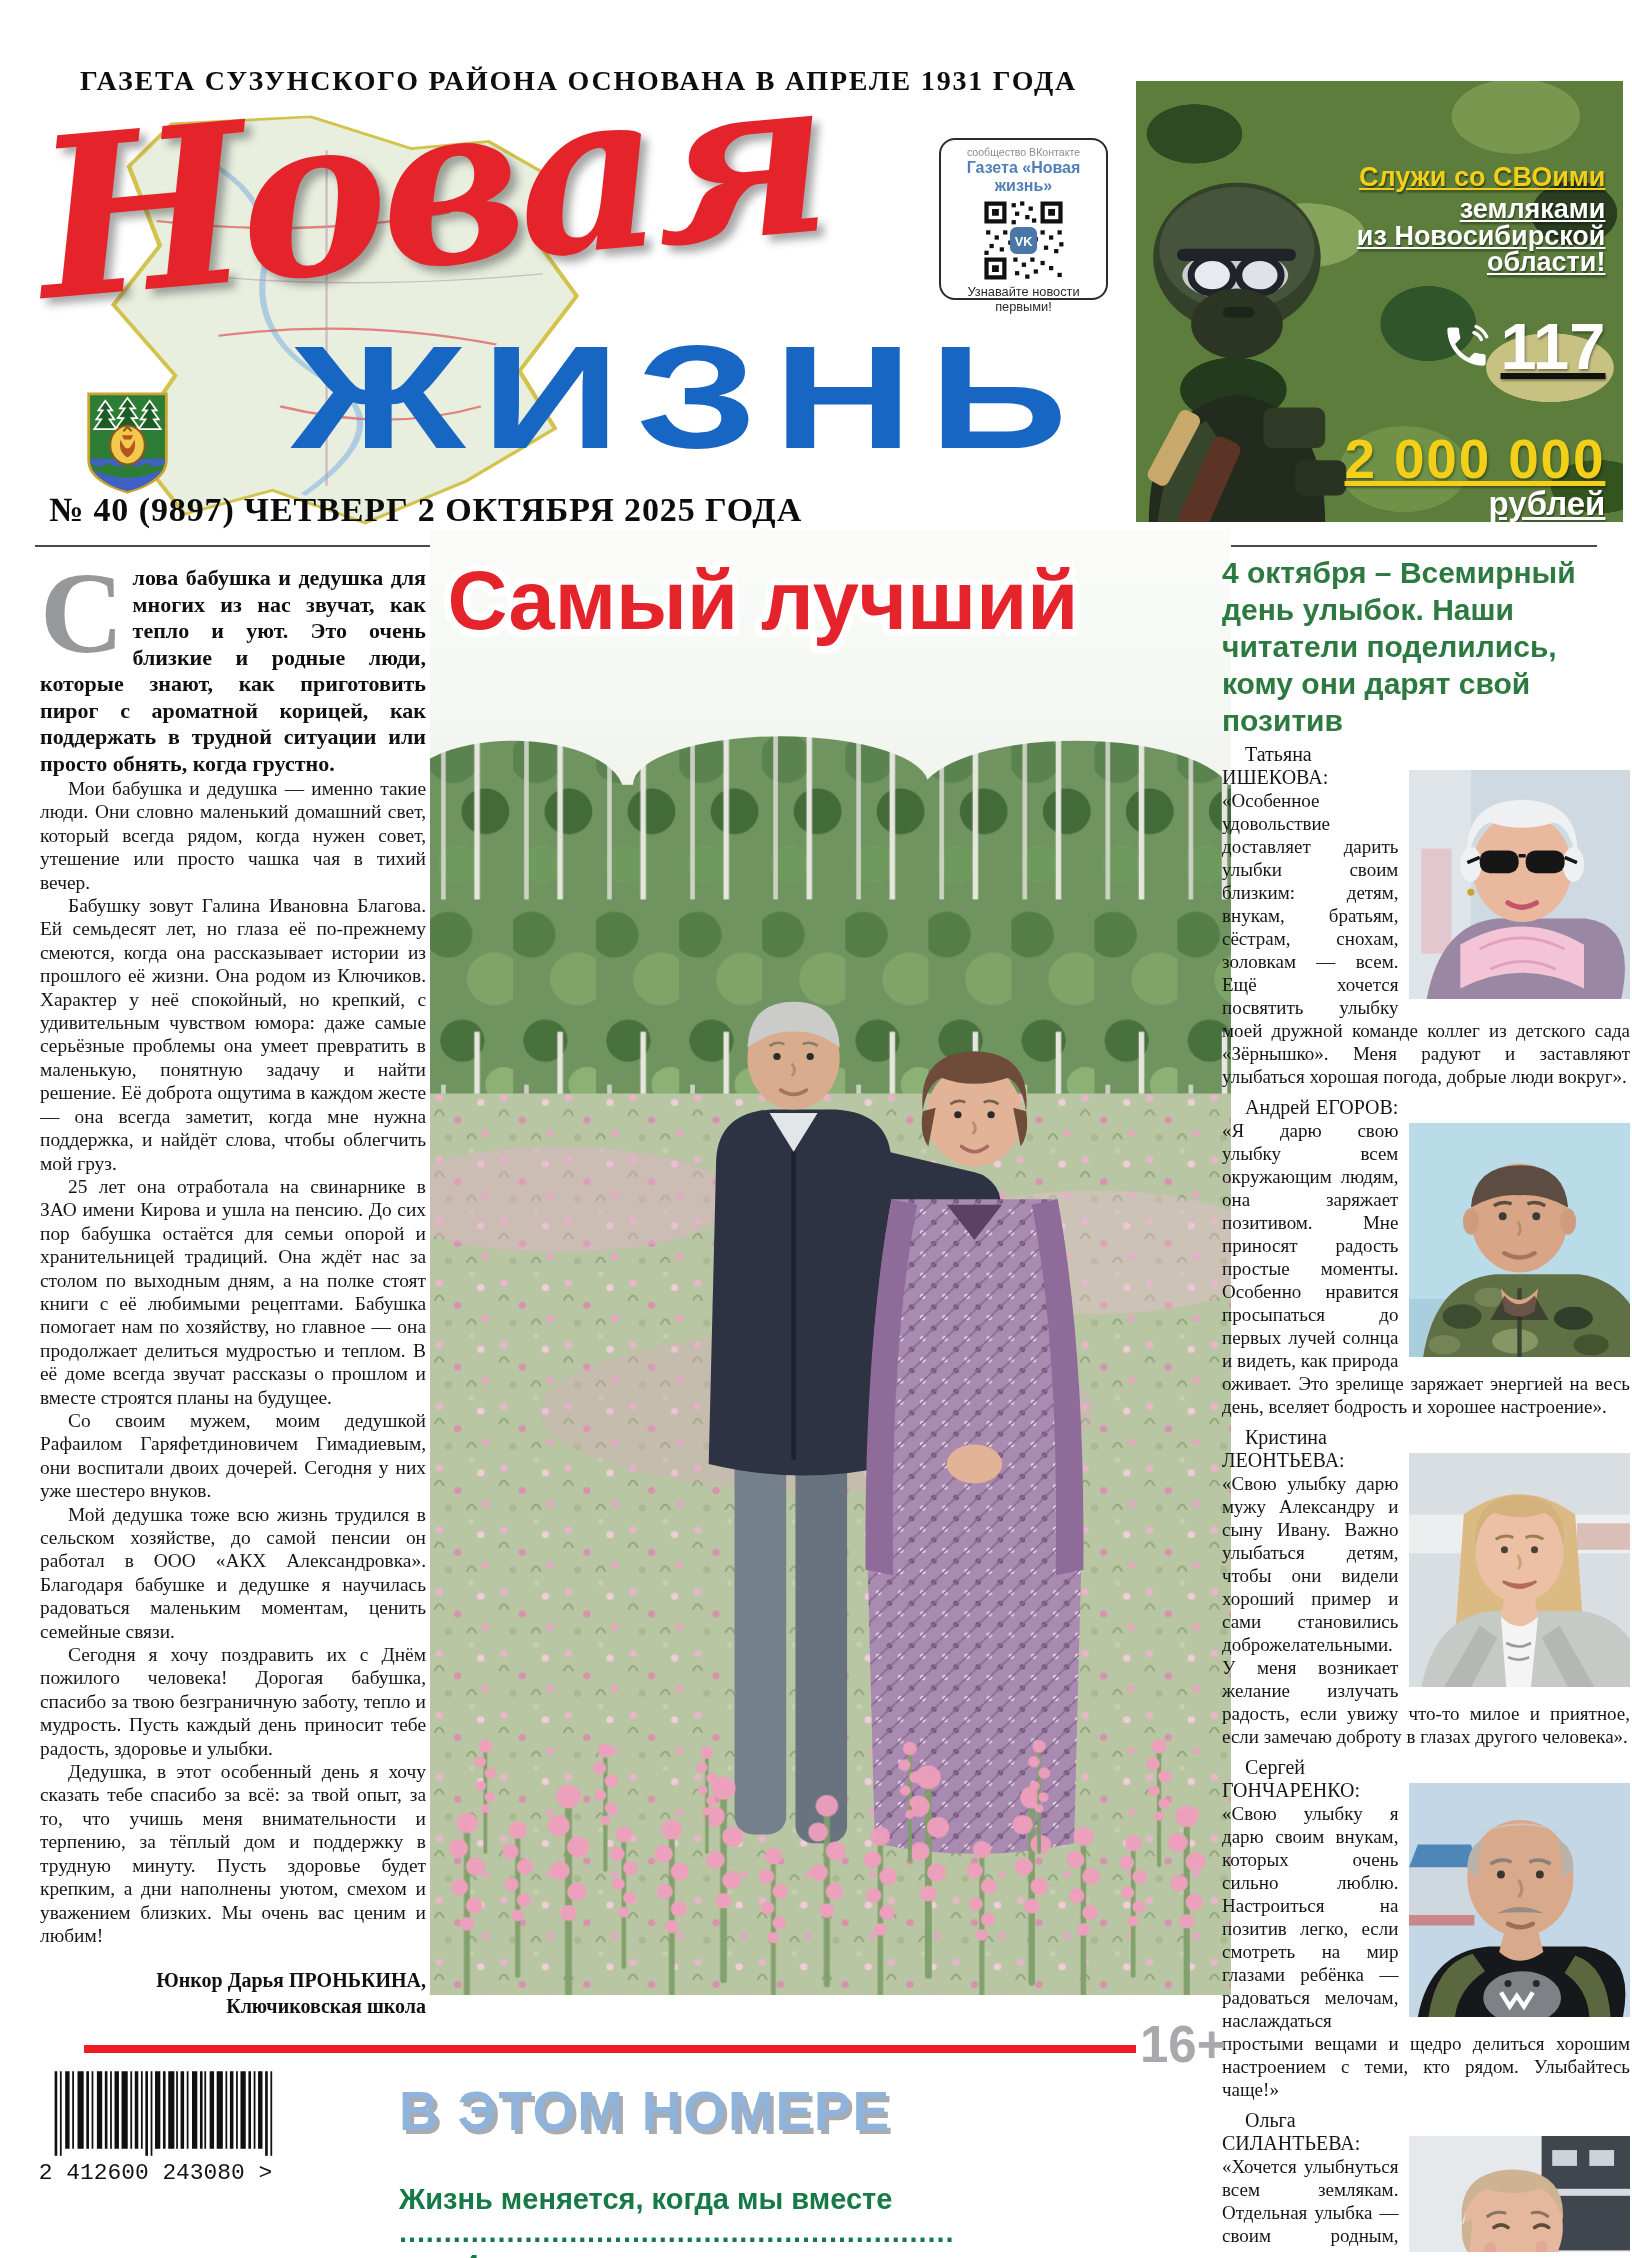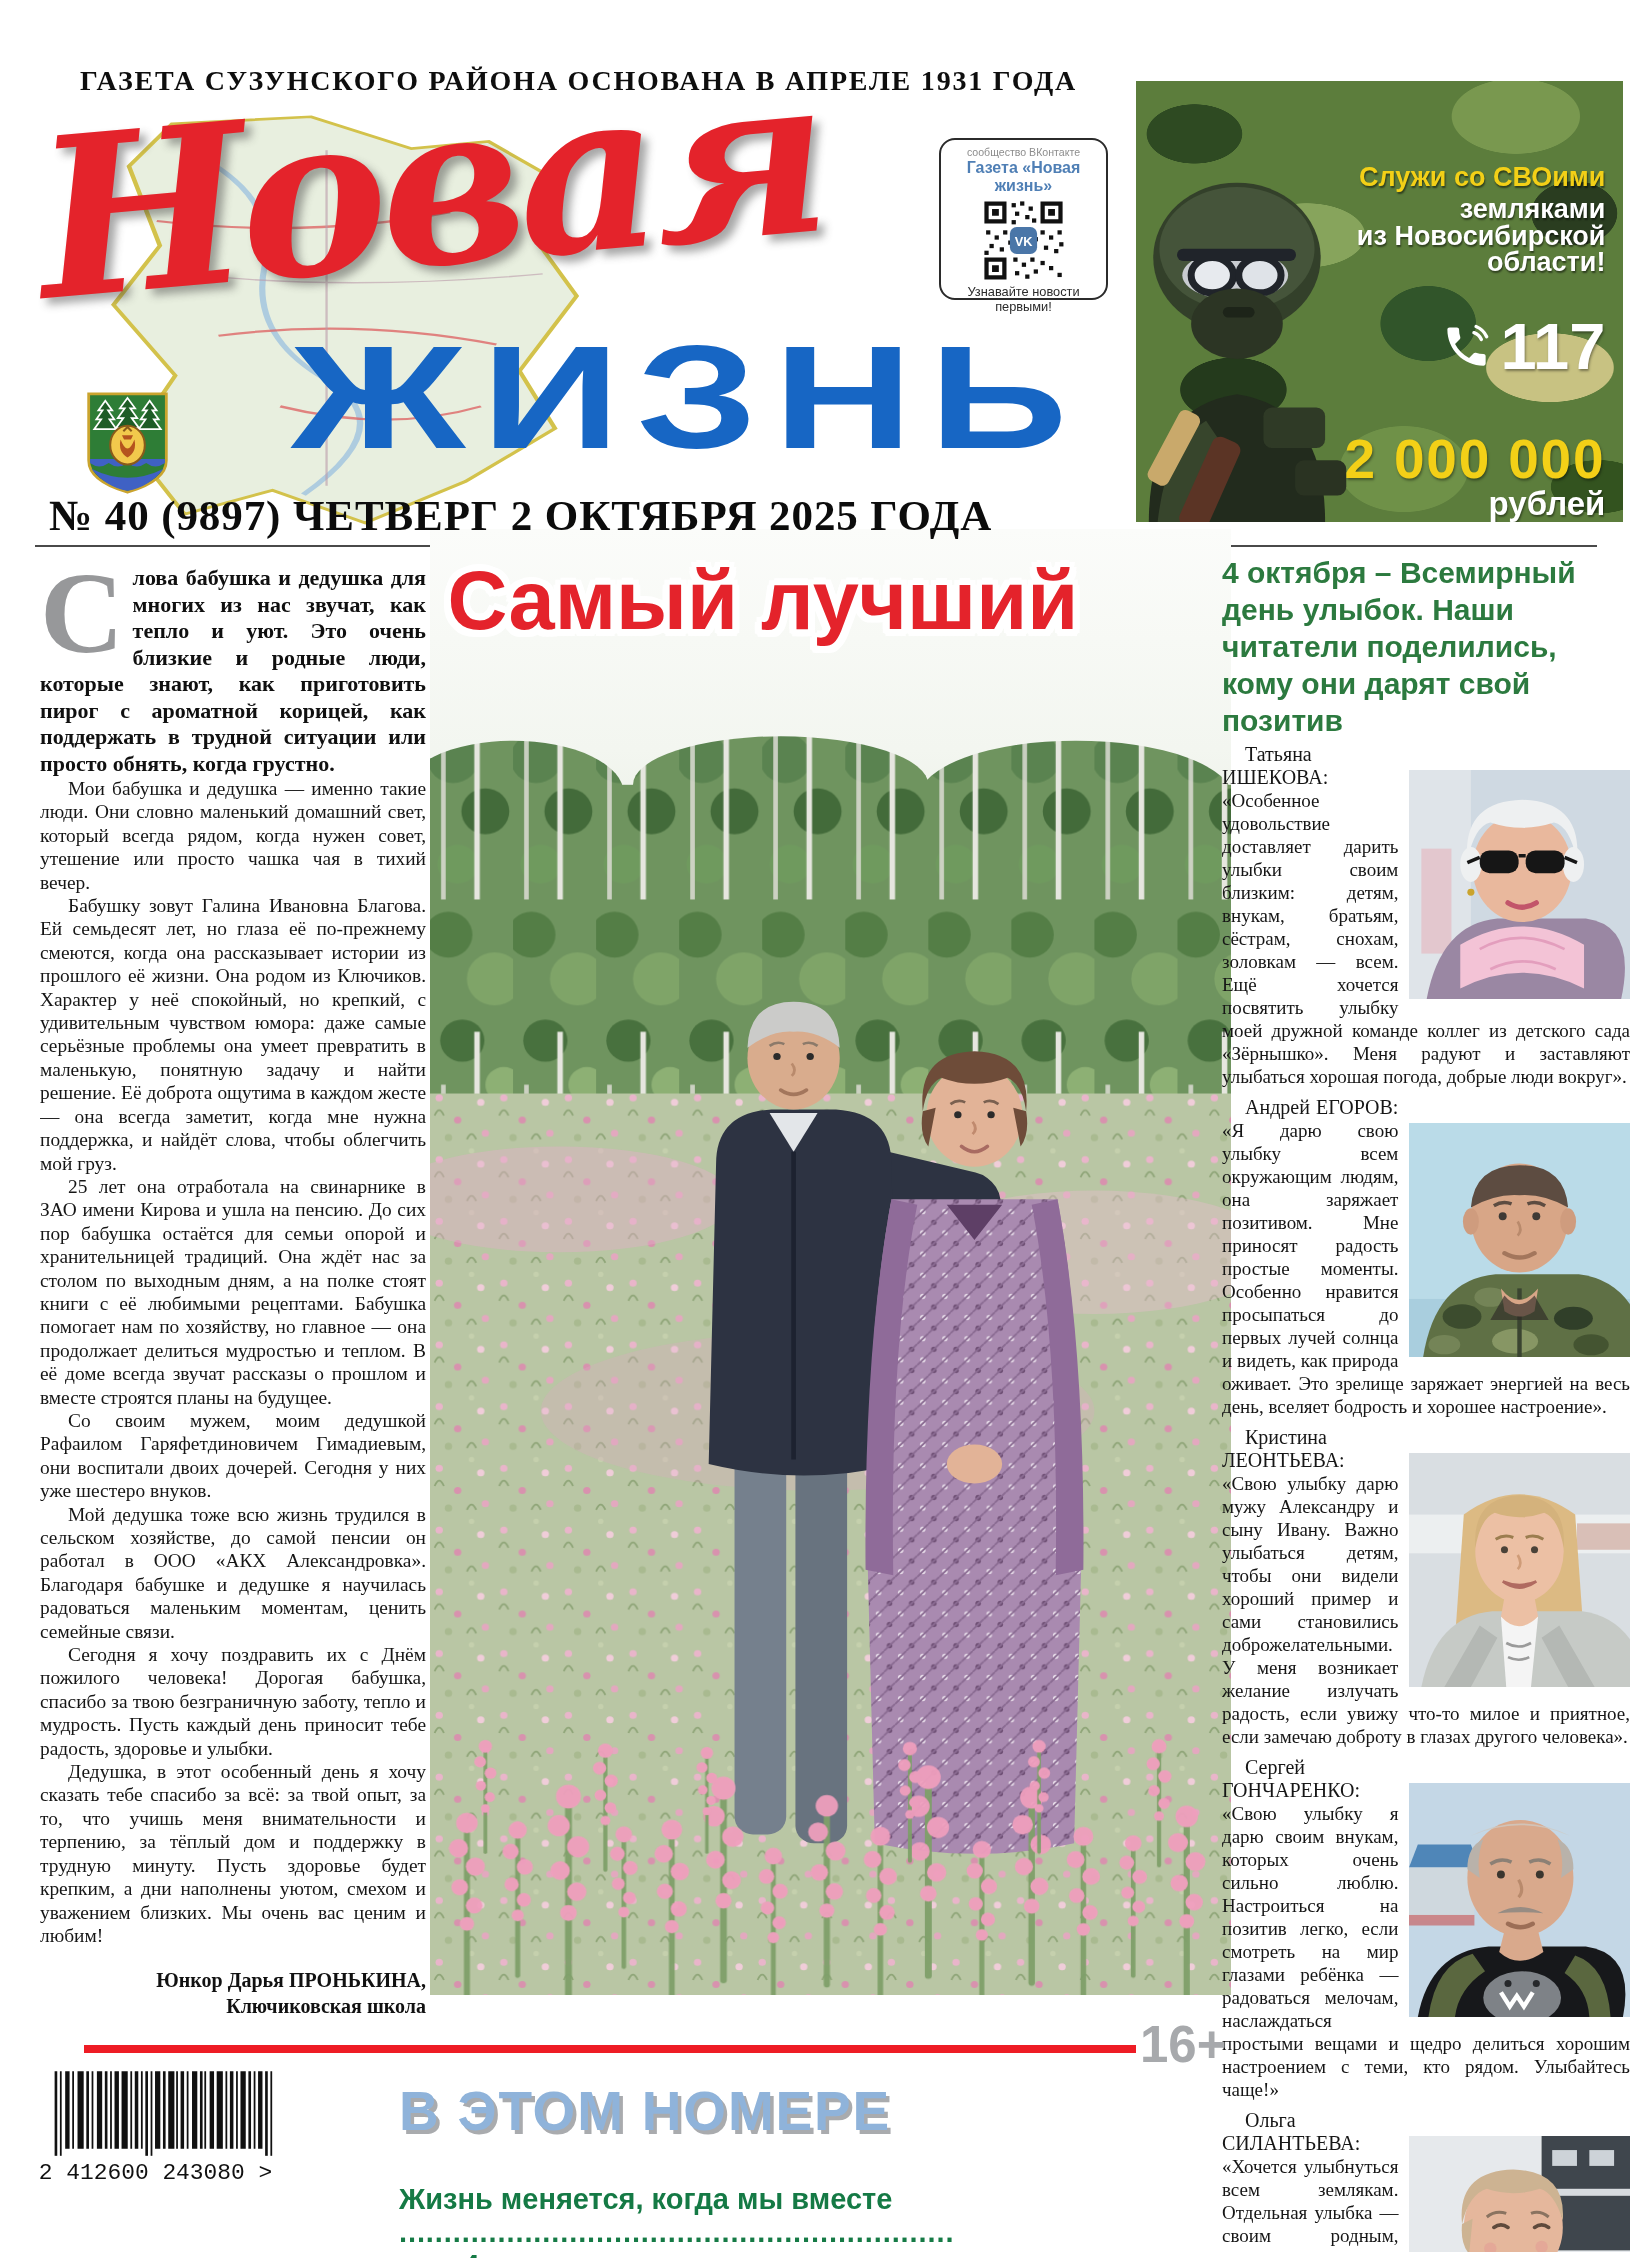--- a/index.html
+++ b/index.html
@@ -11,21 +11,21 @@
   
   .founded { left:80px; top:65px; font-size:28px; font-weight:bold; letter-spacing:1.8px; color:#0e0e0e; }
   .map-svg { left:95px; top:115px; width:494px; height:415px; }
   .logo-novaya { left:37px; top:76px; font-family:"DejaVu Serif", serif; font-style:italic; font-weight:bold;
                  font-size:221px; line-height:1; color:#e4232b; transform:rotate(-5deg); letter-spacing:-7px;
                  text-shadow:6.2px 7px 8px rgba(60,60,60,.45); z-index:3; }
   .logo-zhizn { left:291px; top:325px; font-family:"Liberation Sans", sans-serif; font-weight:bold;
                 font-size:146px; line-height:1; color:#1766c4; letter-spacing:12.4px; transform:scaleX(1.32);
                 transform-origin:left top; z-index:2; }
   .emblem { left:71px; top:391px; width:113px; height:104px; z-index:4; }
-  .issue-line { left:49px; top:491px; font-size:43px; font-weight:bold; color:#0c0c0c; z-index:5; letter-spacing:0.9px; }
+  .issue-line { left:49px; top:491px; font-size:34px; font-weight:bold; color:#0c0c0c; z-index:5; letter-spacing:0.9px; }
   .header-rule { left:35px; top:545px; width:1562px; height:1.8px; background:#4a4a4a; }
 
   
   .vk-block { left:939px; top:138px; width:169px; height:162px; border:2.6px solid #2b2b2b; border-radius:16px;
               background:#fff; text-align:center; font-family:"Liberation Sans", sans-serif; padding-top:6.2px; z-index:6; }
   .vk-block .community { font-size:10.6px; color:#8d8d8d; }
   .vk-block .community-name { font-size:16px; color:#4f7fb5; font-weight:bold; margin-top:0.9px; }
   .vk-block .qr { width:85px; height:85px; margin:2.6px auto 0; display:block; }
   .vk-block .caption { font-size:12.8px; color:#2b2b2b; margin-top:1.8px; }
 
@@ -36,21 +36,21 @@
           radial-gradient(ellipse 79px 49px at 12% 12%, #2e4a22 0 60%, transparent 61%),
           radial-gradient(ellipse 106px 62px at 78% 8%, #79984f 0 60%, transparent 61%),
           radial-gradient(ellipse 71px 53px at 90% 30%, #2a3d20 0 60%, transparent 61%),
           radial-gradient(ellipse 97px 53px at 35% 35%, #87a45c 0 60%, transparent 61%),
           radial-gradient(ellipse 79px 62px at 60% 55%, #31552a 0 60%, transparent 61%),
           radial-gradient(ellipse 115px 62px at 85% 65%, #c8c282 0 55%, transparent 56%),
           radial-gradient(ellipse 88px 53px at 20% 70%, #243a1c 0 60%, transparent 61%),
           radial-gradient(ellipse 106px 71px at 55% 88%, #6f9148 0 60%, transparent 61%),
           radial-gradient(ellipse 79px 44px at 95% 92%, #33531f 0 60%, transparent 61%);
         font-family:"Liberation Sans", sans-serif; z-index:5; }
-  .ad div { position:absolute; right:17.6px; text-align:right; }
+  .ad div { position:absolute; right:17.6px; text-align:right;text-decoration:underline; }
   .ad .slogan-y { top:81px; font-size:27px; font-weight:bold; color:#f3d017; text-shadow:0.9px 1.8px 1.8px rgba(0,0,0,.5); }
   .ad .slogan-w { top:115px; font-size:27px; line-height:26.5px; font-weight:bold; color:#fff;
                   white-space:pre-line; text-shadow:0.9px 1.8px 1.8px rgba(0,0,0,.5); }
   .ad .phone-row { top:228px; display:flex; align-items:center; gap:8.8px; }
   .ad .phone-num { font-size:65px; font-weight:bold; color:#fff; text-shadow:0.9px 1.8px 2.6px rgba(0,0,0,.4); }
   .ad .amount { top:346px; font-size:55px; font-weight:bold; color:#f3d017; letter-spacing:1.8px; text-shadow:0.9px 1.8px 2.6px rgba(0,0,0,.4); }
   .ad .currency { top:404px; font-size:33px; font-weight:bold; color:#fff; text-shadow:0.9px 1.8px 1.8px rgba(0,0,0,.4); }
   .ad .note { top:438px; font-size:17px; line-height:17.6px; font-weight:bold; color:#fff; white-space:pre-line; }
   .soldier { position:absolute; left:-5.3px; bottom:0; width:256px; height:379px; }
 

